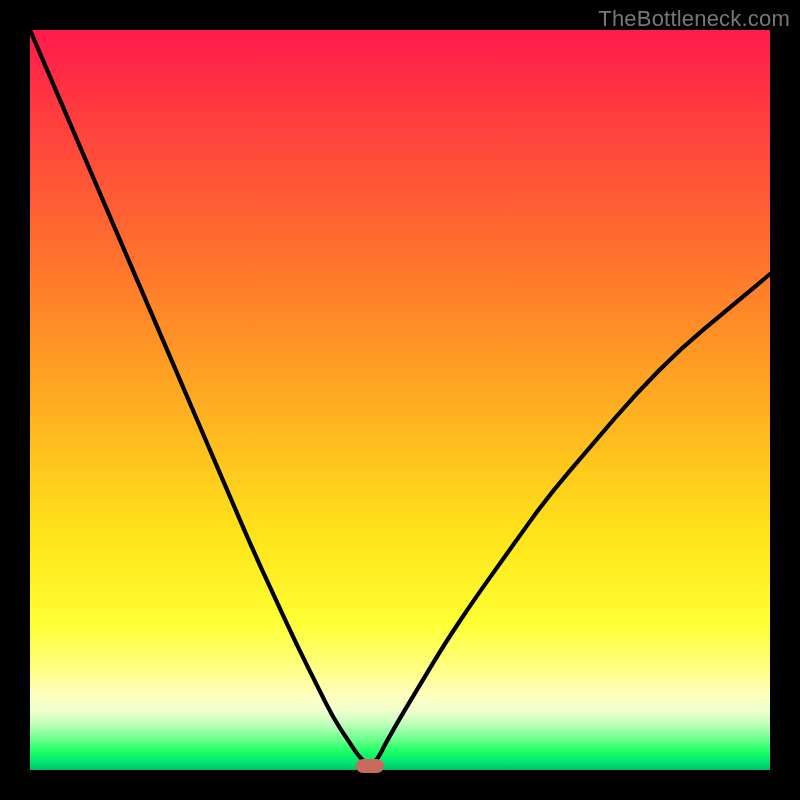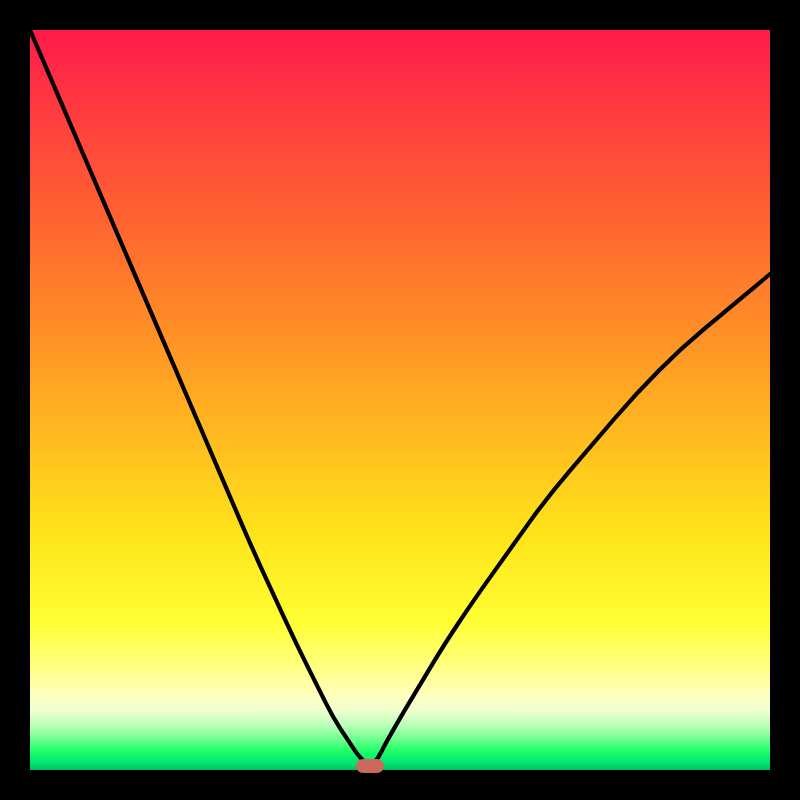--- a/index.html
+++ b/index.html
@@ -64,19 +64,20 @@
     color: #777;
     font-size: 22px;
     font-weight: 500;
     letter-spacing: 0.2px;
   }
 </style>
 </head>
 <body>
 
 <div id="container">
+  <div id="watermark">TheBottleneck.com</div>
   <div id="plot-area">
     <svg id="curve-svg" viewBox="0 0 740 740" preserveAspectRatio="none">
       <path id="curve-path" fill="none" stroke="#000" stroke-width="4.2" stroke-linecap="round" stroke-linejoin="round" d="M 0.00 0.00 Q 22.20 51.80 33.30 77.70 Q 44.40 103.60 55.50 129.50 Q 66.60 155.40 77.70 181.30 Q 88.80 207.20 99.90 233.10 Q 111.00 259.00 122.10 284.90 Q 133.20 310.80 144.30 336.70 Q 155.40 362.60 166.50 388.50 Q 177.60 414.40 188.70 440.30 Q 199.80 466.20 210.90 492.10 Q 222.00 518.00 233.10 542.05 Q 244.20 566.10 255.30 590.15 Q 266.40 614.20 277.50 636.40 Q 288.60 658.60 296.00 673.40 Q 303.40 688.20 310.80 699.30 Q 318.20 710.40 323.75 718.91 Q 329.30 727.42 334.85 731.86 Q 340.40 736.30 344.10 732.60 Q 347.80 728.90 351.50 721.50 Q 355.20 714.10 362.60 701.15 Q 370.00 688.20 381.10 669.70 Q 392.20 651.20 403.30 632.70 Q 414.40 614.20 429.20 592.00 Q 444.00 569.80 462.50 543.90 Q 481.00 518.00 499.50 492.10 Q 518.00 466.20 540.20 440.30 Q 562.40 414.40 584.60 388.50 Q 606.80 362.60 629.00 340.40 Q 651.20 318.20 673.40 299.70 Q 695.60 281.20 717.80 262.70 T 740.00 244.20"></path>
     </svg>
     <div id="marker" style="left: 340.4px; top: 736.3px; background: rgb(201, 106, 90);"></div>
   </div>
 </div>
 
 </body></html>

